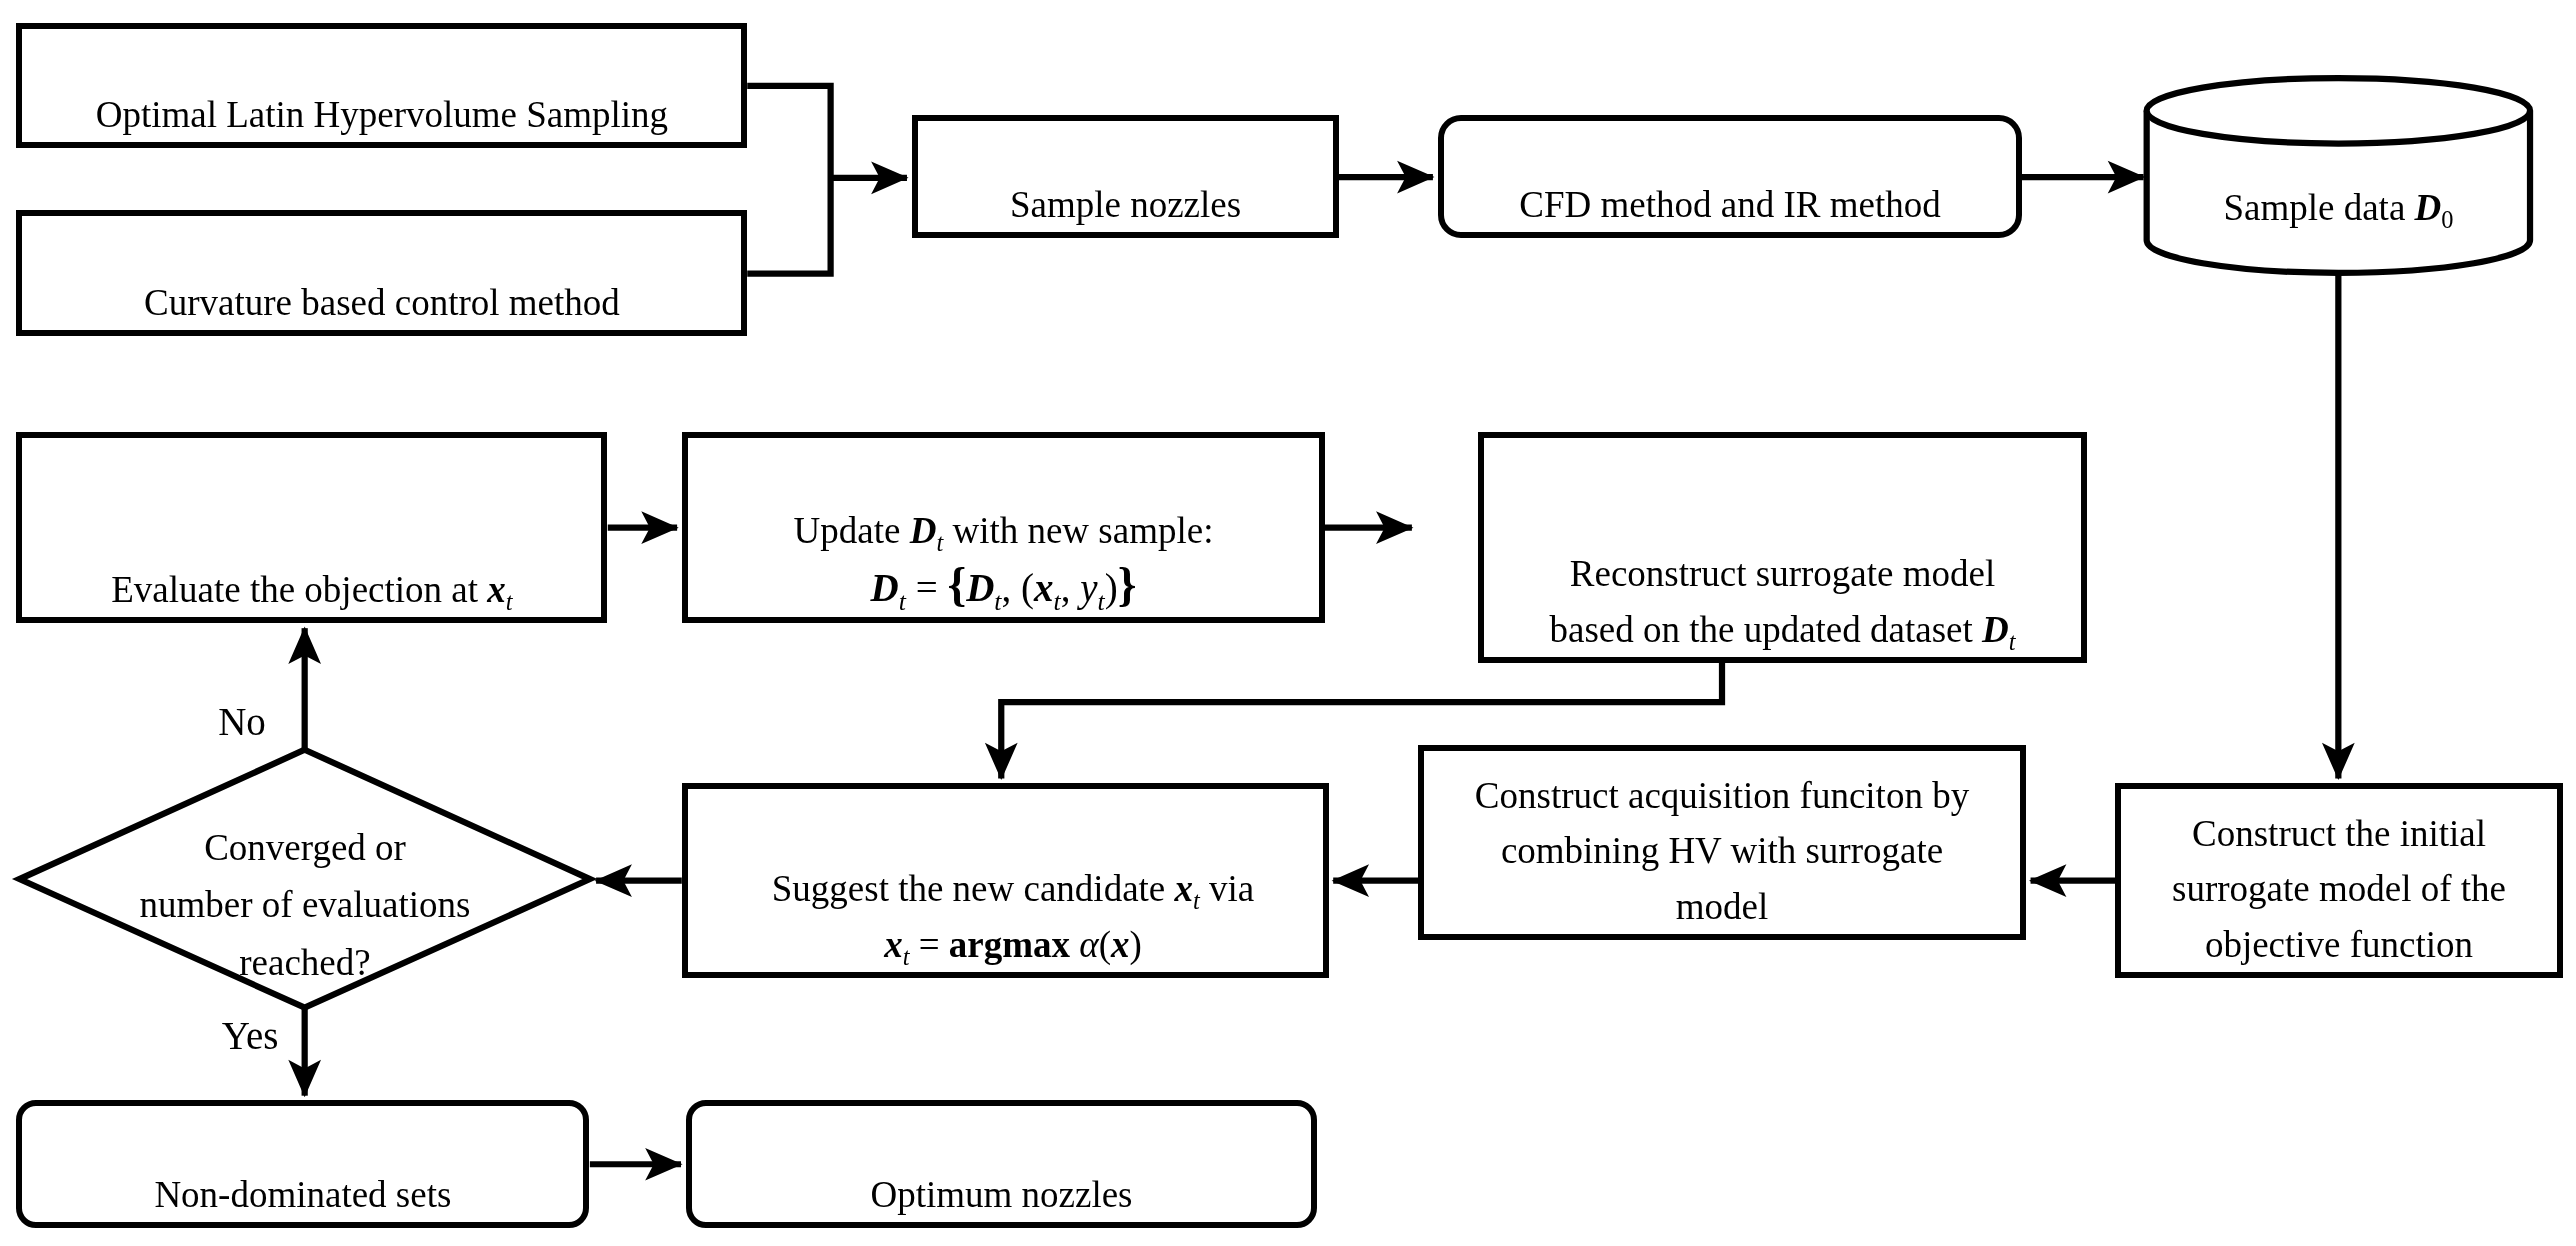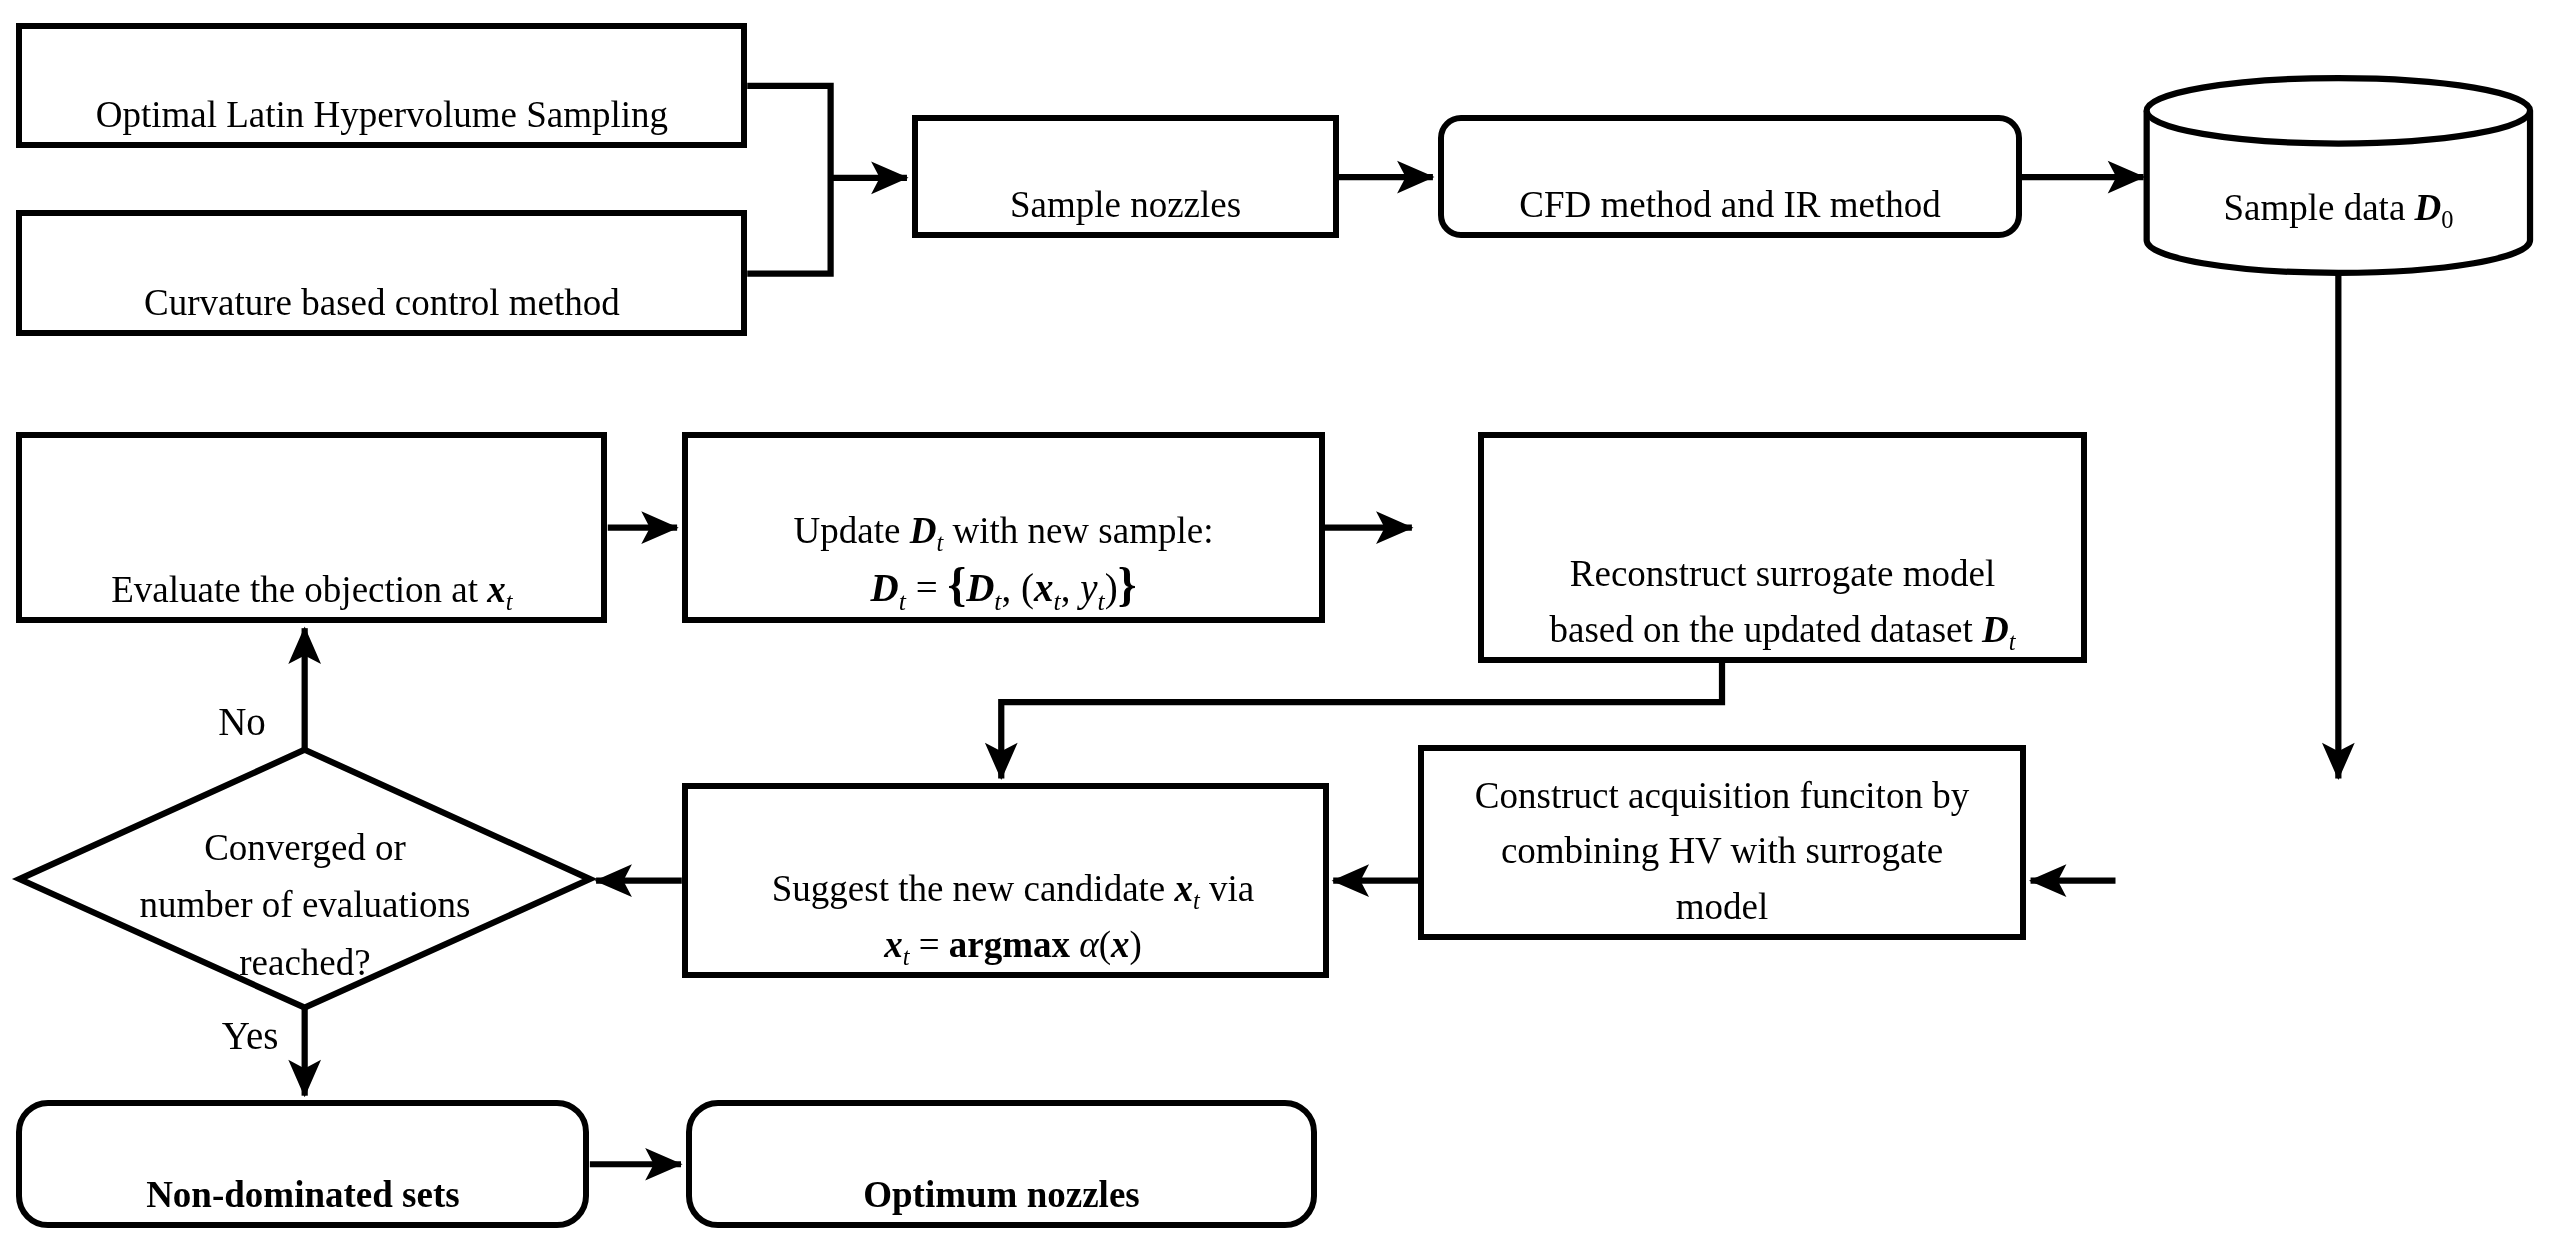--- a/index.html
+++ b/index.html
@@ -6,21 +6,21 @@
   #canvas {
     position:relative; width:2576px; height:1247px; background:#ffffff;
     font-family:"Liberation Serif", serif; color:#000;
   }
   #wires { position:absolute; left:0; top:0; width:2576px; height:1247px; }
   .node {
     position:absolute; box-sizing:border-box; background:#fff;
     border:6.2px solid #000; display:flex; align-items:flex-end; justify-content:center;
     text-align:center; font-size:37px; line-height:1.5; color:#000;
   }
-  .rounded { border-radius:32px;font-weight:bold; }
+  .rounded { border-radius:20px; }
   .plain { border:none; background:transparent; }
   .lines { width:100%; }
   .lines > div { display:block; }
   .formula { font-size:39px; }
   .mset { font-style:italic; font-weight:bold; }   
   .mvec { font-style:italic; font-weight:bold; }   
   .mvar { font-style:italic; }                     
   .mop  { font-weight:bold; }                      
   .brace { font-weight:bold; font-size:1.22em; line-height:0; }
   sub { font-size:0.66em; line-height:0; font-style:italic; }
@@ -135,20 +135,27 @@
   </div>
 
   <div class="node" style="left:1418px; top:745px; width:608px; height:195px; line-height:1.5;">
     <div class="lines">
       <div>Construct acquisition funciton by</div>
       <div>combining HV with surrogate</div>
       <div>model</div>
     </div>
   </div>
 
+  <div class="node" style="left:2115px; top:783px; width:448px; height:195px; line-height:1.5;">
+    <div class="lines">
+      <div>Construct the initial</div>
+      <div>surrogate model of the</div>
+      <div>objective function</div>
+    </div>
+  </div>
 
   <div class="edge-label" style="left:195px; top:701px; width:94px;">No</div>
   <div class="edge-label" style="left:203px; top:1015px; width:94px;">Yes</div>
 
   <div class="node rounded" style="left:16.4px; top:1100px; width:573px; height:128px;">
     <span>Non-dominated sets</span>
   </div>
 
   <div class="node rounded" style="left:686px; top:1100px; width:631px; height:128px;">
     <span>Optimum nozzles</span>

